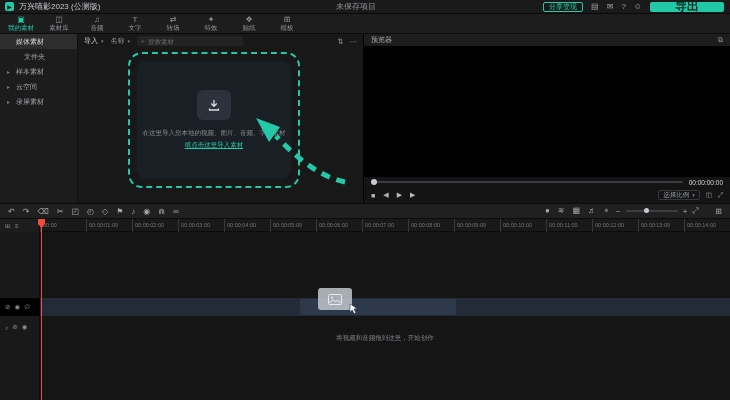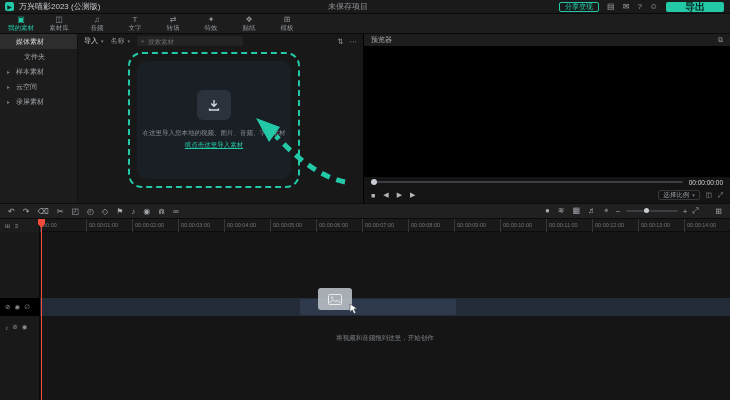--- a/index.html
+++ b/index.html
@@ -9,27 +9,27 @@
   :root{--accent:#23c8a6;--playhead:#f44b3b}
 
   
   .titlebar{position:absolute;left:0;top:0;width:730px;height:14px;background:#1a1a1a;
     border-bottom:1px solid #0a0a0a;display:flex;align-items:center;font-size:8px;color:#c2c6cb;z-index:9}
   .logo{width:9px;height:9px;border-radius:2px;background:var(--accent);margin:0 5px;
     display:flex;align-items:center;justify-content:center;color:#07291f;font-size:6px;flex:none}
   .app-title{white-space:nowrap;color:#c7cbd0}
   .menu{display:flex;gap:12px;margin-left:16px;color:#a9adb2}
   .menu span{cursor:default}
-  .project-status{position:absolute;left:328px;color:#8d9196}
+  .project-status{position:absolute;left:336px;color:#8d9196}
   .tb-right{margin-left:auto;display:flex;align-items:center;gap:8px;padding-right:6px}
   .promo-btn{border:1px solid var(--accent);color:var(--accent);border-radius:2px;
     padding:0 5px;height:10px;display:flex;align-items:center;font-size:7px}
   .tb-icon{font-size:8px;color:#9da1a6;line-height:10px}
-  .export-btn{background:var(--accent);color:#06261e;border-radius:2px;padding:0 19px;height:10px;
-    display:flex;align-items:center;font-size:10px;font-weight:bold}
+  .export-btn{background:var(--accent);color:#06261e;border-radius:2px;padding:0 25px;height:10px;
+    display:flex;align-items:center;font-size:12px;font-weight:bold}
 
   
   .tabbar{position:absolute;left:0;top:14px;width:730px;height:20px;background:#1d1d1d;
     border-bottom:1px solid #0b0b0b;display:flex;align-items:stretch;padding-left:2px;z-index:8}
   .tab{width:38px;display:flex;flex-direction:column;align-items:center;justify-content:center;
     gap:1px;color:#8f9499;font-size:6.5px;line-height:1}
   .tab .tab-icon{font-size:8px;line-height:8px}
   .tab.active{color:var(--accent)}
 
   

